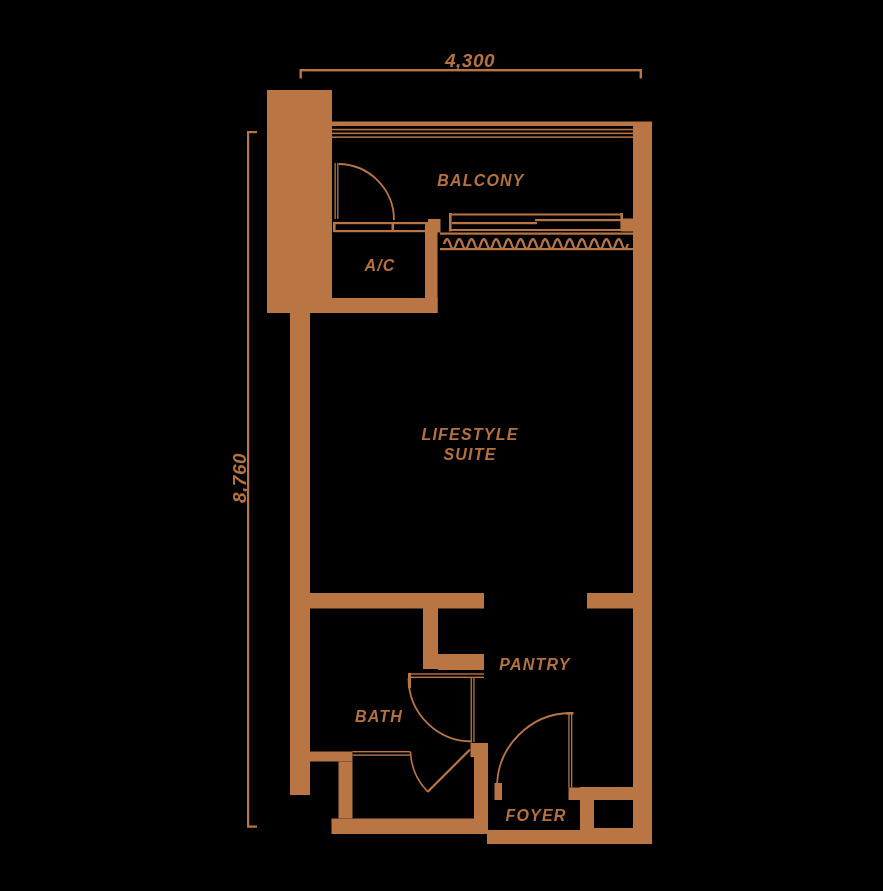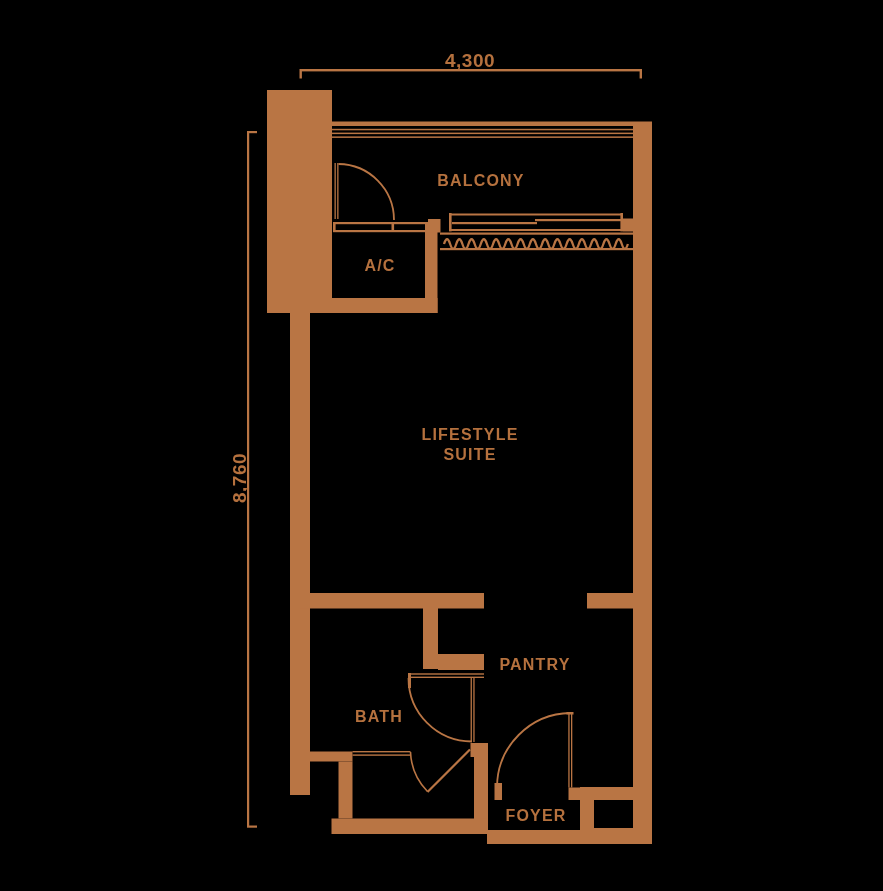--- a/index.html
+++ b/index.html
@@ -1,21 +1,21 @@
 <!DOCTYPE html>
 <html style="--bg: #000000; --accent: #b97544; --label: #b5713e;"><head>
 <meta charset="utf-8">
 <style>
   :root{
     --bg:#000000;
     --accent:#b97544;
     --label:#b5713e;
   }
   html,body{margin:0;padding:0;background:var(--bg);}
-  .canvas{position:relative;width:805px;height:891px;background:var(--bg);overflow:hidden;}
+  .canvas{position:relative;width:805px;height:891px;background:var(--bg);overflow:hidden;font-style:italic;}
   svg{display:block;}
   .w{fill:var(--accent);stroke:none;}
   .s{fill:none;stroke:var(--accent);}
   text{
     fill:var(--label);
     font-family:"Liberation Sans","DejaVu Sans",sans-serif;
     font-weight:bold;
   }
   .room-label{font-size:16px;letter-spacing:1.2px;text-anchor:middle;}
   .dim-label{font-size:19px;letter-spacing:0.5px;text-anchor:middle;}

